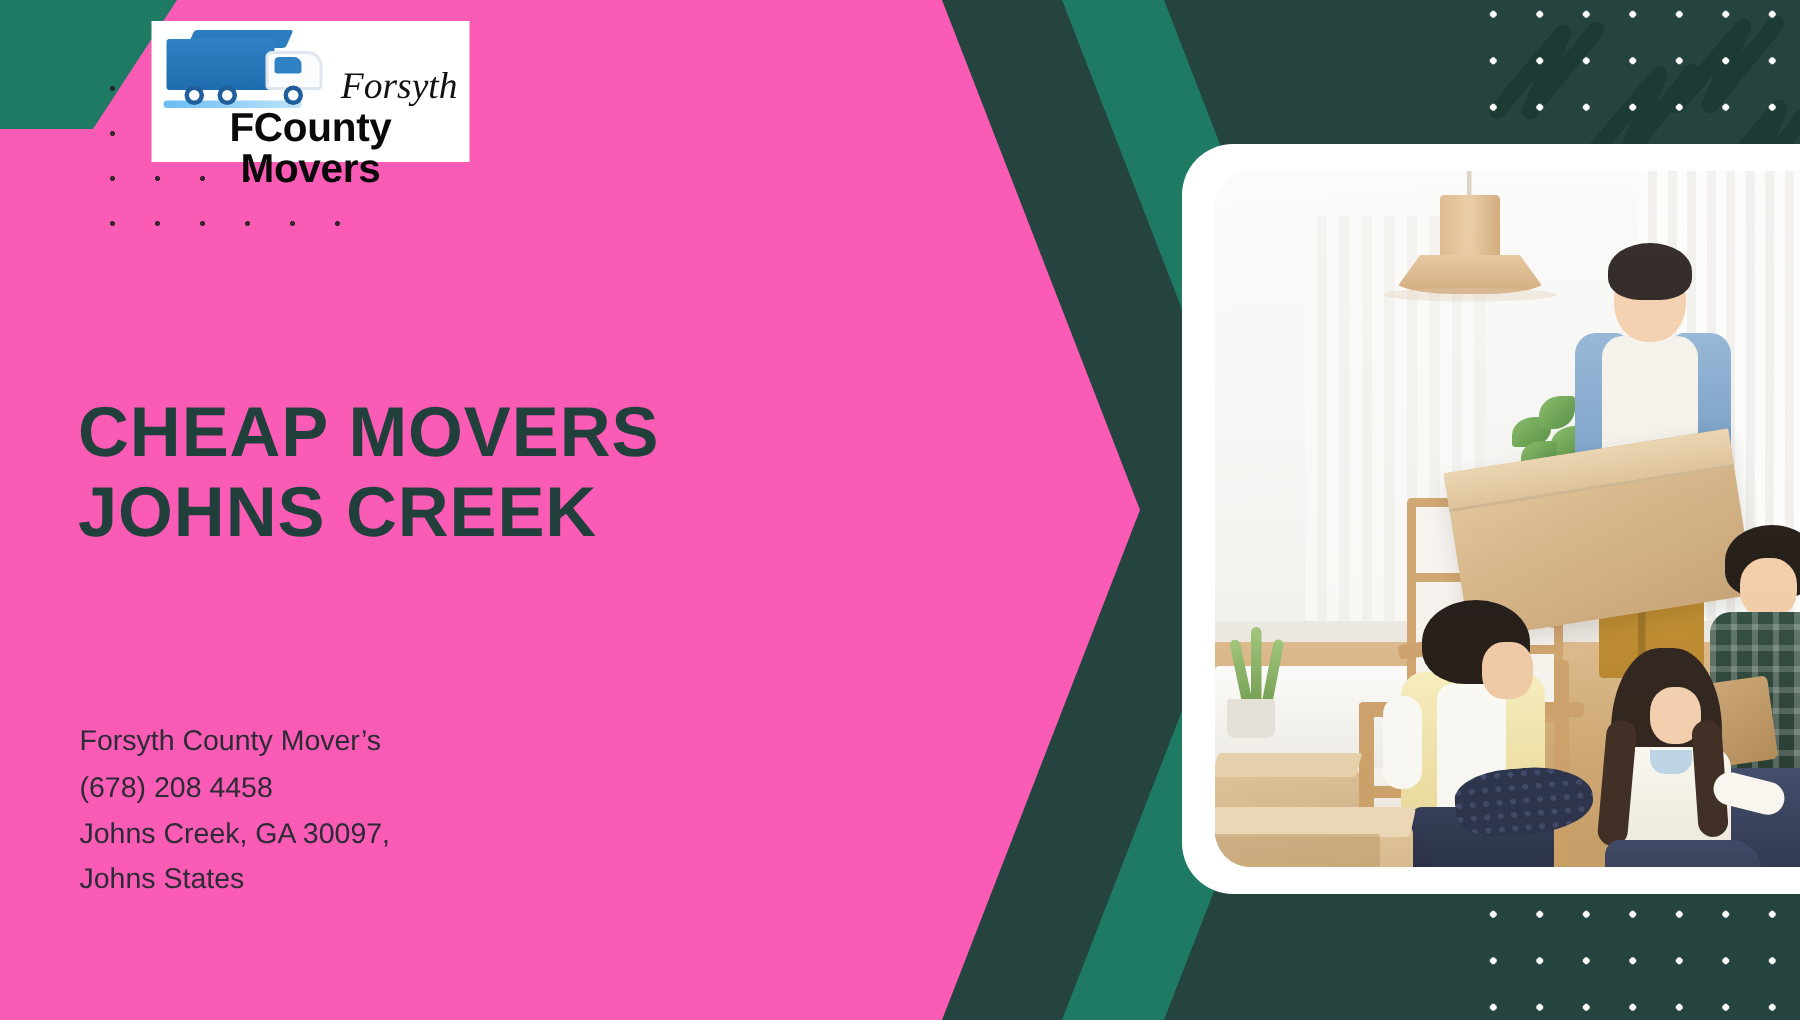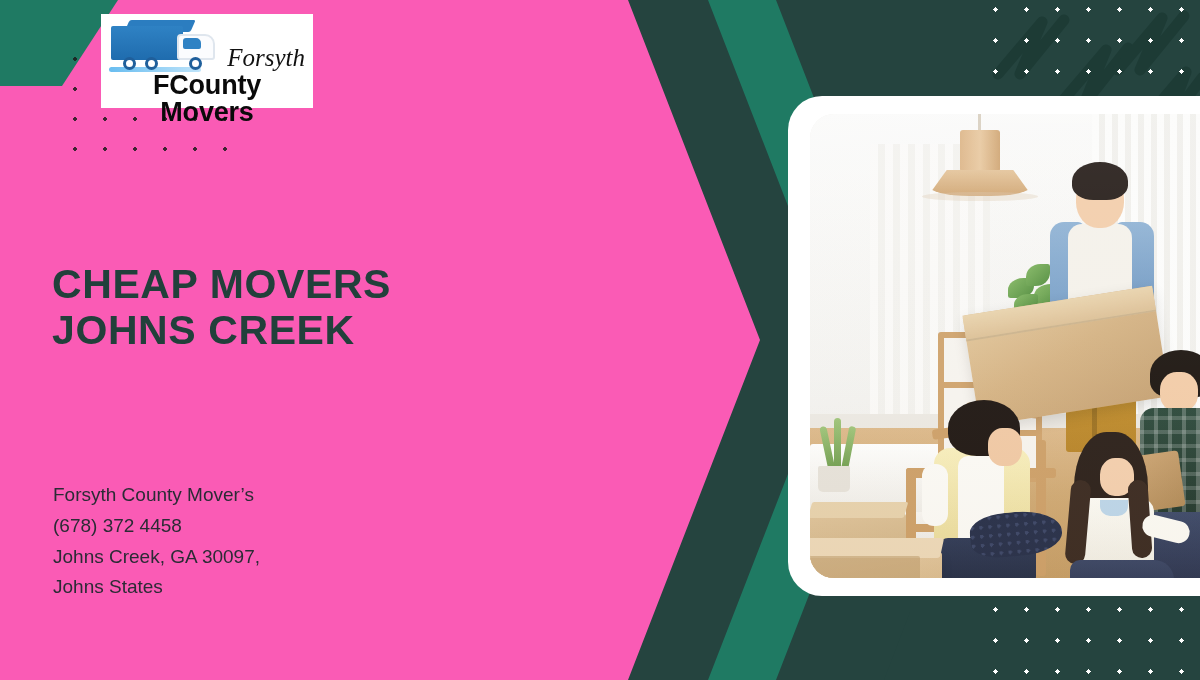--- a/index.html
+++ b/index.html
@@ -345,21 +345,21 @@
   }
   .logo-main {
     font-size:27px; font-weight:bold; color:#0a0a0a;
     text-align:center; letter-spacing:-.2px; line-height:1;
     padding-bottom:2px;
   }
 
   
   .headline {
     position:absolute; left:52px; top:262px; z-index:10;
-    font-size:41px; font-weight:bold; line-height:1.12;
+    font-size:47px; font-weight:bold; line-height:1.12;
     letter-spacing:.6px; color:#22403B;
     white-space:pre-line;
   }
   .contact {
     position:absolute; left:53px; top:480px; z-index:10;
     font-size:19px; font-weight:normal; line-height:1.62;
     color:#2b2b35;
   }
   .contact div { white-space:nowrap; }
 </style>
@@ -507,18 +507,18 @@
       <div class="logo-forsyth">Forsyth</div>
     </div>
     <div class="logo-main">FCounty Movers</div>
   </div>
 
   <div class="headline">CHEAP MOVERS
 JOHNS CREEK</div>
 
   <div class="contact">
     <div>Forsyth County Mover’s</div>
-    <div>(678) 372 4458</div>
+    <div>(678) 208 4458</div>
     <div>Johns Creek, GA 30097,</div>
     <div>Johns States</div>
   </div>
 
 </div>
 
 </body></html>

